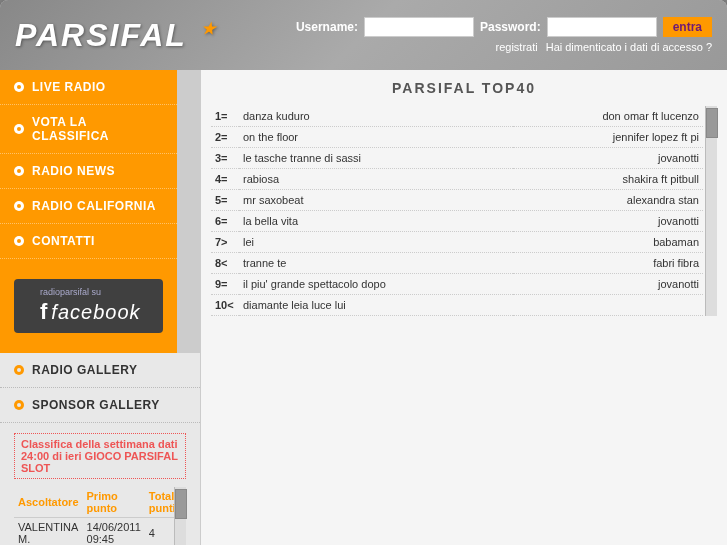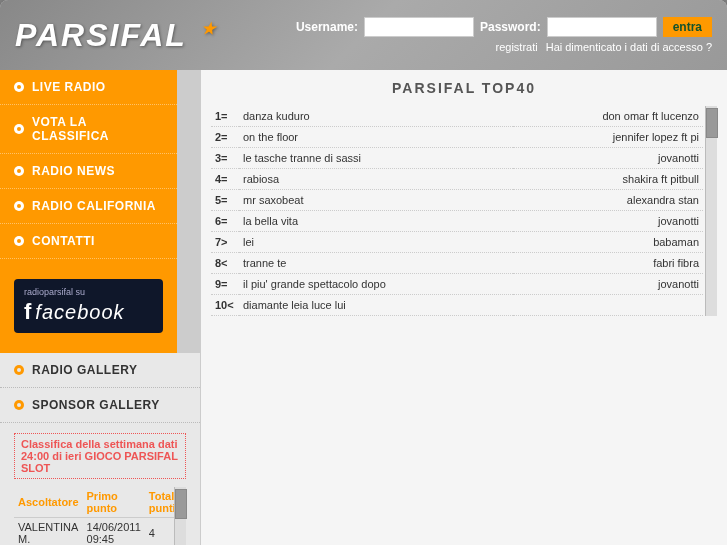--- a/index.html
+++ b/index.html
@@ -74,21 +74,21 @@
     .login-input {
       width: 110px;
       height: 20px;
       border: 1px solid #ccc;
       background: #fff;
       padding: 2px 4px;
       font-size: 11px;
     }
     .login-btn {
       background: #f90;
-      color: #14532d;
+      color: #701a75;
       border: none;
       padding: 3px 10px;
       font-size: 12px;
       font-weight: bold;
       cursor: pointer;
       height: 20px;
     }
     .login-links {
       display: flex;
       gap: 8px;
@@ -135,23 +135,23 @@
     }
     .nav-bullet::after {
       content: '';
       width: 4px;
       height: 4px;
       background: #f90;
       border-radius: 50%;
     }
     .facebook-box {
       margin: 20px 14px;
-      background: #0f172a;
+      background: #404040;
       border-radius: 4px;
-      padding: 8px 10px;
+      padding: 8px 26px;
       display: flex;
       flex-direction: column;
       align-items: flex-start;
     }
     .fb-radioparsifal {
       color: #aac;
       font-size: 9px;
       margin-bottom: 2px;
     }
     .fb-text {

